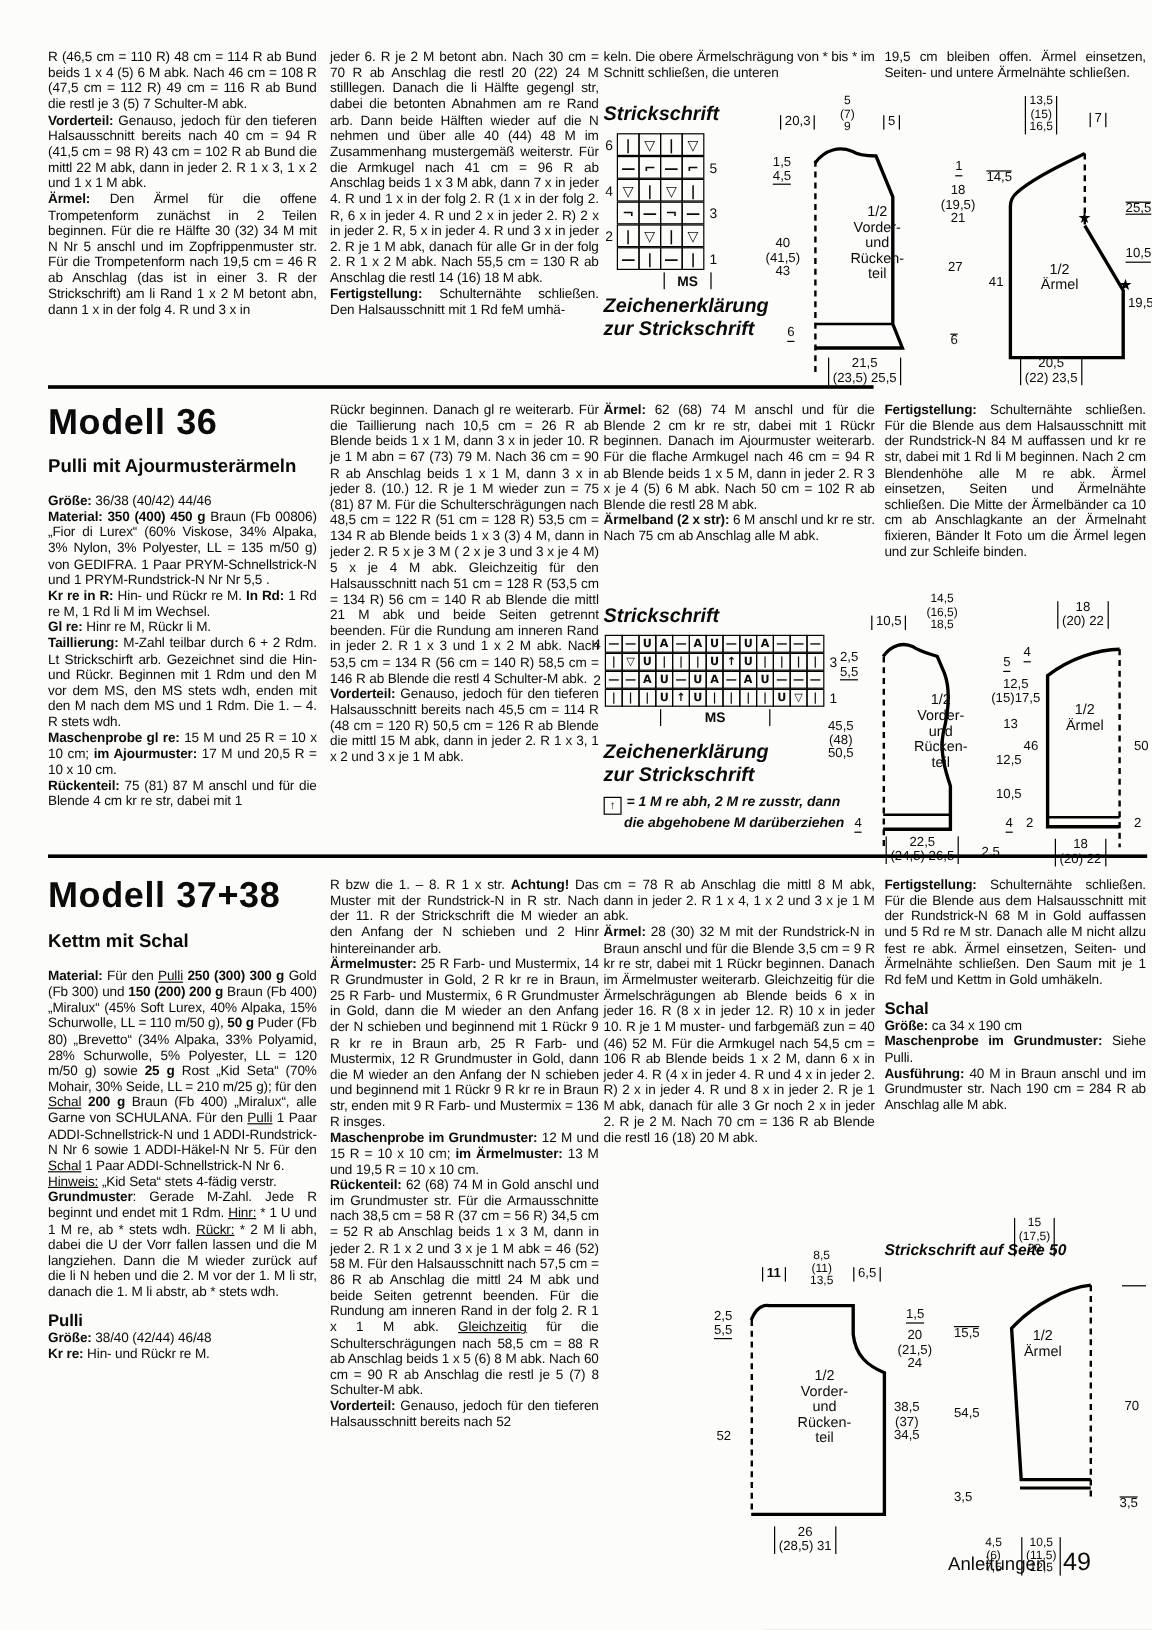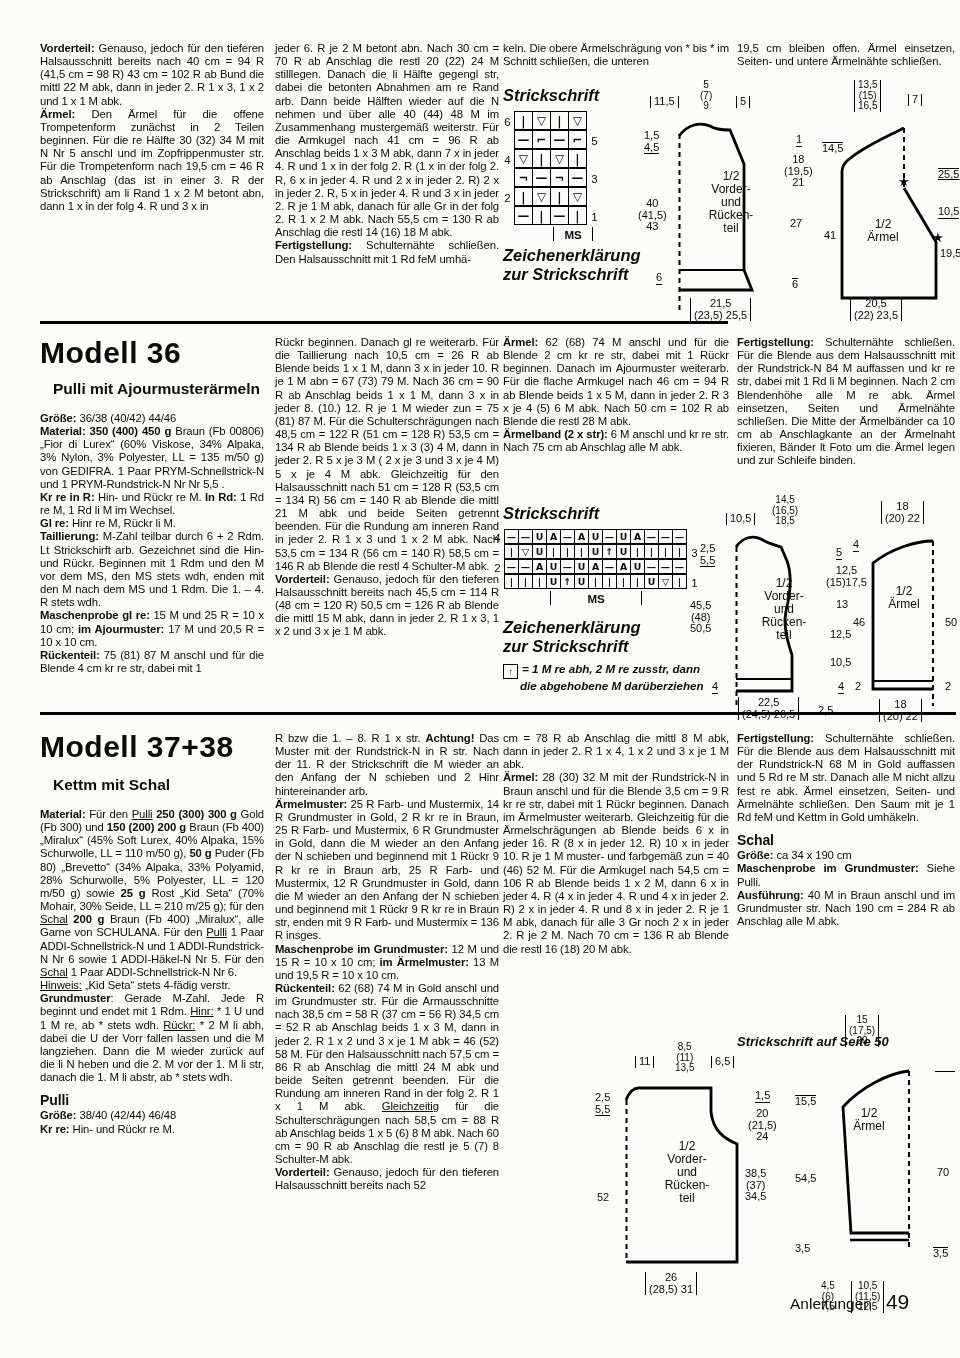--- a/index.html
+++ b/index.html
@@ -1,21 +1,21 @@
 <!DOCTYPE html>
 <html><head>
 <meta charset="utf-8">
 <style>
   html,body{margin:0;padding:0;background:#e8e8e6;}
   .page{position:relative;width:960px;height:1358px;background:#fcfcfb;color:#0b0b0b;
         font-family:"Liberation Sans","DejaVu Sans",sans-serif;overflow:hidden;}
   .col{position:absolute;font-size:11.3px;line-height:13.15px;text-align:justify;letter-spacing:-.1px;}
   .para{margin:0;}
   .h1{position:absolute;font-weight:bold;font-size:30px;letter-spacing:.5px;line-height:30px;}
-  .h2{position:absolute;font-weight:bold;font-size:15.5px;margin-left:13px;}
+  .h2{position:absolute;font-weight:bold;font-size:15.5px;}
   .subhead{font-weight:bold;font-size:14px;margin:10px 0 2px;text-align:left;}
   .chead{position:absolute;font-weight:bold;font-style:italic;font-size:16.5px;line-height:19px;}
   .leg{position:absolute;font-style:italic;font-weight:bold;font-size:11.6px;line-height:13.5px;width:215px;text-align:left;}
   .leg .sym{display:inline-flex;width:13px;height:13px;border:1.2px solid #000;align-items:center;
             justify-content:center;font-size:9.5px;font-style:normal;margin-right:4px;vertical-align:-2px;}
   .leg .cont{padding-left:17px;display:block;}
   .rule{position:absolute;height:2.6px;background:#000;}
   .chart{position:absolute;}
   .crow{display:flex;}
   .cell{box-sizing:border-box;flex:0 0 auto;border:1px solid #000;margin:-1px 0 0 -1px;
@@ -35,20 +35,21 @@
   .footer{position:absolute;display:flex;align-items:baseline;gap:14px;}
   .footer .fl{font-size:15.5px;}
   .footer .fp{font-size:21px;}
 </style>
 </head>
 <body>
 
 <div class="page">
 
   <div class="col" style="left:40px;top:42px;width:224px;">
+      <p class="para">R (46,5 cm = 110 R) 48 cm = 114 R ab Bund beids 1 x 4 (5) 6 M abk. Nach 46 cm = 108 R (47,5 cm = 112 R) 49 cm = 116 R ab Bund die restl je 3 (5) 7 Schulter-M abk.</p>
       <p class="para"><b>Vorderteil:</b> Genauso, jedoch für den tieferen Halsausschnitt bereits nach 40 cm = 94 R (41,5 cm = 98 R) 43 cm = 102 R ab Bund die mittl 22 M abk, dann in jeder 2. R 1 x 3, 1 x 2 und 1 x 1 M abk.</p>
       <p class="para"><b>Ärmel:</b> Den Ärmel für die offene Trompetenform zunächst in 2 Teilen beginnen. Für die re Hälfte 30 (32) 34 M mit N Nr 5 anschl und im Zopfrippenmuster str. Für die Trompetenform nach 19,5 cm = 46 R ab Anschlag (das ist in einer 3. R der Strickschrift) am li Rand 1 x 2 M betont abn, dann 1 x in der folg 4. R und 3 x in</p>
     </div>
   <div class="col" style="left:275px;top:42px;width:224px;">
       <p class="para">jeder 6. R je 2 M betont abn. Nach 30 cm = 70 R ab Anschlag die restl 20 (22) 24 M stilllegen. Danach die li Hälfte gegengl str, dabei die betonten Abnahmen am re Rand arb. Dann beide Hälften wieder auf die N nehmen und über alle 40 (44) 48 M im Zusammenhang mustergemäß weiterstr. Für die Armkugel nach 41 cm = 96 R ab Anschlag beids 1 x 3 M abk, dann 7 x in jeder 4. R und 1 x in der folg 2. R (1 x in der folg 2. R, 6 x in jeder 4. R und 2 x in jeder 2. R) 2 x in jeder 2. R, 5 x in jeder 4. R und 3 x in jeder 2. R je 1 M abk, danach für alle Gr in der folg 2. R 1 x 2 M abk. Nach 55,5 cm = 130 R ab Anschlag die restl 14 (16) 18 M abk.</p>
       <p class="para"><b>Fertigstellung:</b> Schulternähte schließen. Den Halsausschnitt mit 1 Rd feM umhä-</p>
     </div>
   <div class="col" style="left:503px;top:42px;width:226px;">
       <p class="para">keln. Die obere Ärmelschrägung von * bis * im Schnitt schließen, die unteren</p>
     </div>
@@ -110,21 +111,21 @@
         <span class="msb" style="width:38px">MS</span>
       </div>
     </div>
 
   <div class="chead" style="left:503px;top:246px;">
     <span style="white-space: pre-line;">Zeichenerklärung</span><br>
     <span style="white-space: pre-line;">zur Strickschrift</span>
   </div>
 
   <div class="sch" style="left:638px;top:80px;width:192px;height:240px;">
-    <span class="lbl tick" style="left: 12px; top: 16px; white-space: pre-line;">11,5</span>
+    <span class="lbl tick" style="left: 12px; top: 16px; white-space: pre-line;">20,3</span>
     <span class="lbl" style="left: 62px; top: 0px; font-size: 10px; line-height: 10.5px; white-space: pre-line;">5
 (7)
 9</span>
     <span class="lbl tick" style="left: 98px; top: 16px; white-space: pre-line;">5</span>
     <svg width="110" height="195" viewBox="0 0 110 195" style="left:40px;top:40px;">
       <line x1="1.5" y1="14" x2="1.5" y2="192" stroke="#000" stroke-width="2" stroke-dasharray="5 4"></line>
       <path d="M1,16 C10,4 22,2 32,6 C38,10 46,10 52,10 L66,44 L66,150 L74,170 L1,170" fill="none" stroke="#000" stroke-width="2.8"></path>
       <line x1="1" y1="150" x2="66" y2="150" stroke="#000" stroke-width="2.2"></line>
     </svg>
     <span class="lbl" style="left:6px;top:50px;"><span style="white-space: pre-line;">1,5</span><br><span class="u" style="white-space: pre-line;">4,5</span></span>
@@ -363,21 +364,21 @@
     <div class="subhead" style="white-space: pre-line;">Schal</div>
     <div>
         <p class="para"><b>Größe:</b> ca 34 x 190 cm</p>
         <p class="para"><b>Maschenprobe im Grundmuster:</b> Siehe Pulli.</p>
         <p class="para"><b>Ausführung:</b> 40 M in Braun anschl und im Grundmuster str. Nach 190 cm = 284 R ab Anschlag alle M abk.</p>
       </div>
   </div>
   <div class="note" style="left: 737px; top: 1034px; white-space: pre-line;">Strickschrift auf Seite 50</div>
 
   <div class="sch" style="left:593px;top:1042px;width:190px;height:250px;">
-    <span class="lbl tick" style="left: 42px; top: 14px; white-space: pre-line;">11</span>
+    <span class="lbl tick" style="left: 42px; top: 14px; white-space: pre-line; font-weight: bold;">11</span>
     <span class="lbl" style="left: 82px; top: 0px; font-size: 10px; line-height: 10.5px; white-space: pre-line;">8,5
 (11)
 13,5</span>
     <span class="lbl tick" style="left: 118px; top: 14px; white-space: pre-line;">6,5</span>
     <svg width="125" height="180" viewBox="0 0 125 180" style="left:32px;top:42px;">
       <line x1="1.5" y1="16" x2="1.5" y2="178" stroke="#000" stroke-width="2" stroke-dasharray="5 4"></line>
       <path d="M1,16 C5,6 10,3 16,4 L86,4 L86,28 C88,46 98,54 112,60 L112,178 L1,178" fill="none" stroke="#000" stroke-width="2.8"></path>
     </svg>
     <span class="lbl" style="left:2px;top:50px;"><span style="white-space: pre-line;">2,5</span><br><span class="u" style="white-space: pre-line;">5,5</span></span>
     <span class="lbl" style="left: 4px; top: 150px; white-space: pre-line; text-align: right;">52</span>
@@ -399,21 +400,21 @@
 
   <div class="sch" style="left:795px;top:1015px;width:165px;height:300px;">
     <span class="lbl tick" style="left: 50px; top: 0px; font-size: 10px; line-height: 10.5px; white-space: pre-line;">15
 (17,5)
 20</span>
     <svg width="110" height="210" viewBox="0 0 110 210" style="left:28px;top:48px;">
       <line x1="86" y1="8" x2="86" y2="186" stroke="#000" stroke-width="2" stroke-dasharray="5 4"></line>
       <path d="M86,8 C66,10 38,24 20,44 L28,170 L86,170" fill="none" stroke="#000" stroke-width="2.8"></path>
       <line x1="27" y1="177" x2="86" y2="177" stroke="#000" stroke-width="2.4"></line>
     </svg>
-    <span class="lbl ot" style="left: 0px; top: 80px; white-space: pre-line;">15,5</span>
+    <span class="lbl ot" style="left: 0px; top: 90px; white-space: pre-line;">15,5</span>
     <span class="lbl" style="left: 0px; top: 158px; white-space: pre-line;">54,5</span>
     <span class="lbl" style="left: 0px; top: 228px; white-space: pre-line;">3,5</span>
     <span class="lbl ot" style="left:140px;top:56px;width:20px;"></span>
     <span class="lbl" style="left: 142px; top: 152px; white-space: pre-line;">70</span>
     <span class="lbl ot" style="left: 138px; top: 232px; white-space: pre-line;">3,5</span>
     <span class="lbl" style="left: 48px; top: 92px; width: 52px; font-size: 12px; line-height: 13px; white-space: pre-line;">1/2
 Ärmel</span>
     <span class="lbl" style="left: 26px; top: 266px; font-size: 10px; line-height: 10.5px; white-space: pre-line;">4,5
 (6)
 7,5</span>

